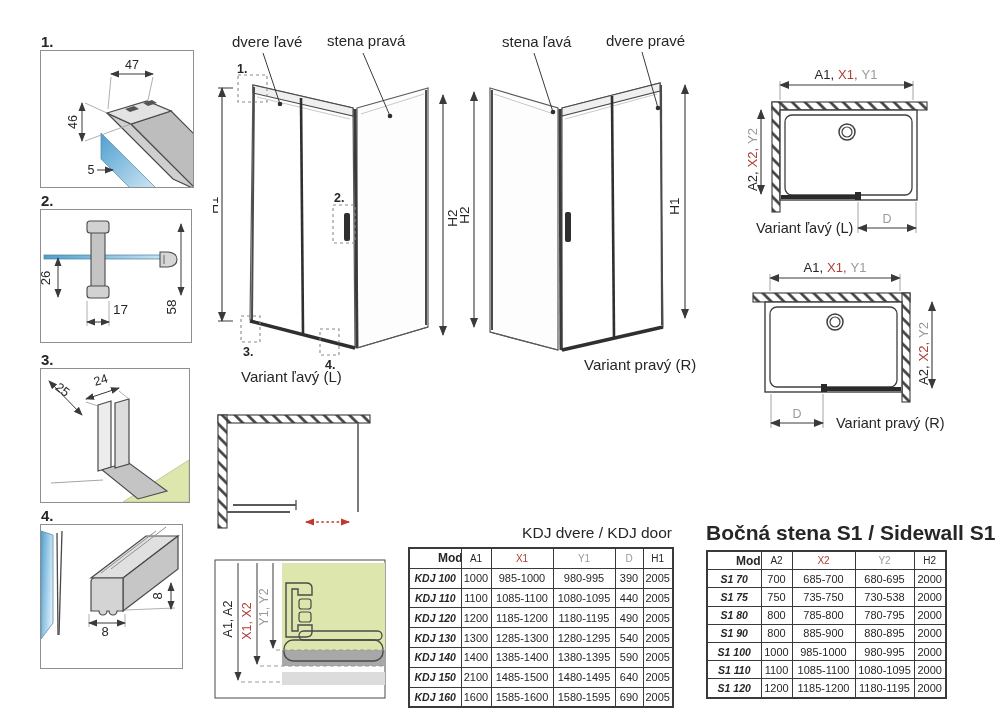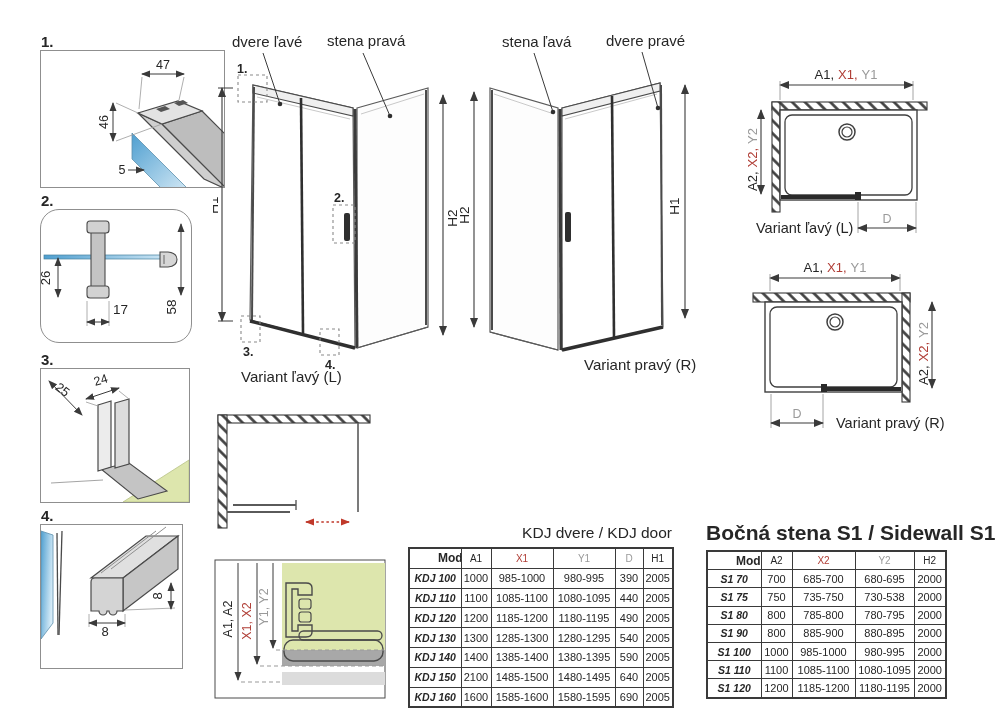--- a/index.html
+++ b/index.html
@@ -25,21 +25,21 @@
   .red{color:#b03e36;}
   .gray{color:#9a9a9a;}
 </style>
 </head>
 <body>
 
 <div class="canvas">
 
   <div class="detail" style="left:40px;top:35px;">
     <div class="num">1.</div>
-    <div class="box" style="width:152px;height:136px;padding-left:31px;">
+    <div class="box" style="width:152px;height:136px;">
       <svg width="152" height="136" viewBox="0 0 152 136">
         <defs>
           <linearGradient id="g1" x1="0" y1="0" x2="1" y2="1">
             <stop offset="0" stop-color="#4f9fd0"></stop>
               <stop offset="1" stop-color="#e8f4fb"></stop>
           </linearGradient>
           <marker id="md1" markerWidth="9" markerHeight="8" refX="8" refY="4" orient="auto-start-reverse" markerUnits="userSpaceOnUse">
               <path d="M0,0.5 L9,4 L0,7.5 z" fill="#3a3a3a"></path>
             </marker>
         </defs>
@@ -58,21 +58,21 @@
         <line x1="41" y1="52" x2="41" y2="90" stroke="#3a3a3a" stroke-width="1" marker-start="url(#md1)" marker-end="url(#md1)"></line>
         <text transform="translate(36,71) rotate(-90)" font-size="12.5" text-anchor="middle" fill="#262626">46</text>
         <line x1="56" y1="119" x2="72" y2="119" stroke="#3a3a3a" stroke-width="1" marker-end="url(#md1)"></line>
         <text x="50" y="123" font-size="12.5" text-anchor="middle" fill="#262626">5</text>
       </svg>
     </div>
   </div>
 
   <div class="detail" style="left:40px;top:194px;">
     <div class="num">2.</div>
-    <div class="box" style="width:150px;height:132px;border-radius:19px;">
+    <div class="box" style="width:150px;height:132px;">
       <svg width="150" height="132" viewBox="0 0 150 132">
         <defs>
           <linearGradient id="g2" x1="0" y1="0" x2="1" y2="0">
             <stop offset="0" stop-color="#4f9fd0"></stop>
               <stop offset="1" stop-color="#cfe7f5"></stop>
           </linearGradient>
           <marker id="md2" markerWidth="9" markerHeight="8" refX="8" refY="4" orient="auto-start-reverse" markerUnits="userSpaceOnUse">
               <path d="M0,0.5 L9,4 L0,7.5 z" fill="#3a3a3a"></path>
             </marker>
         </defs>

